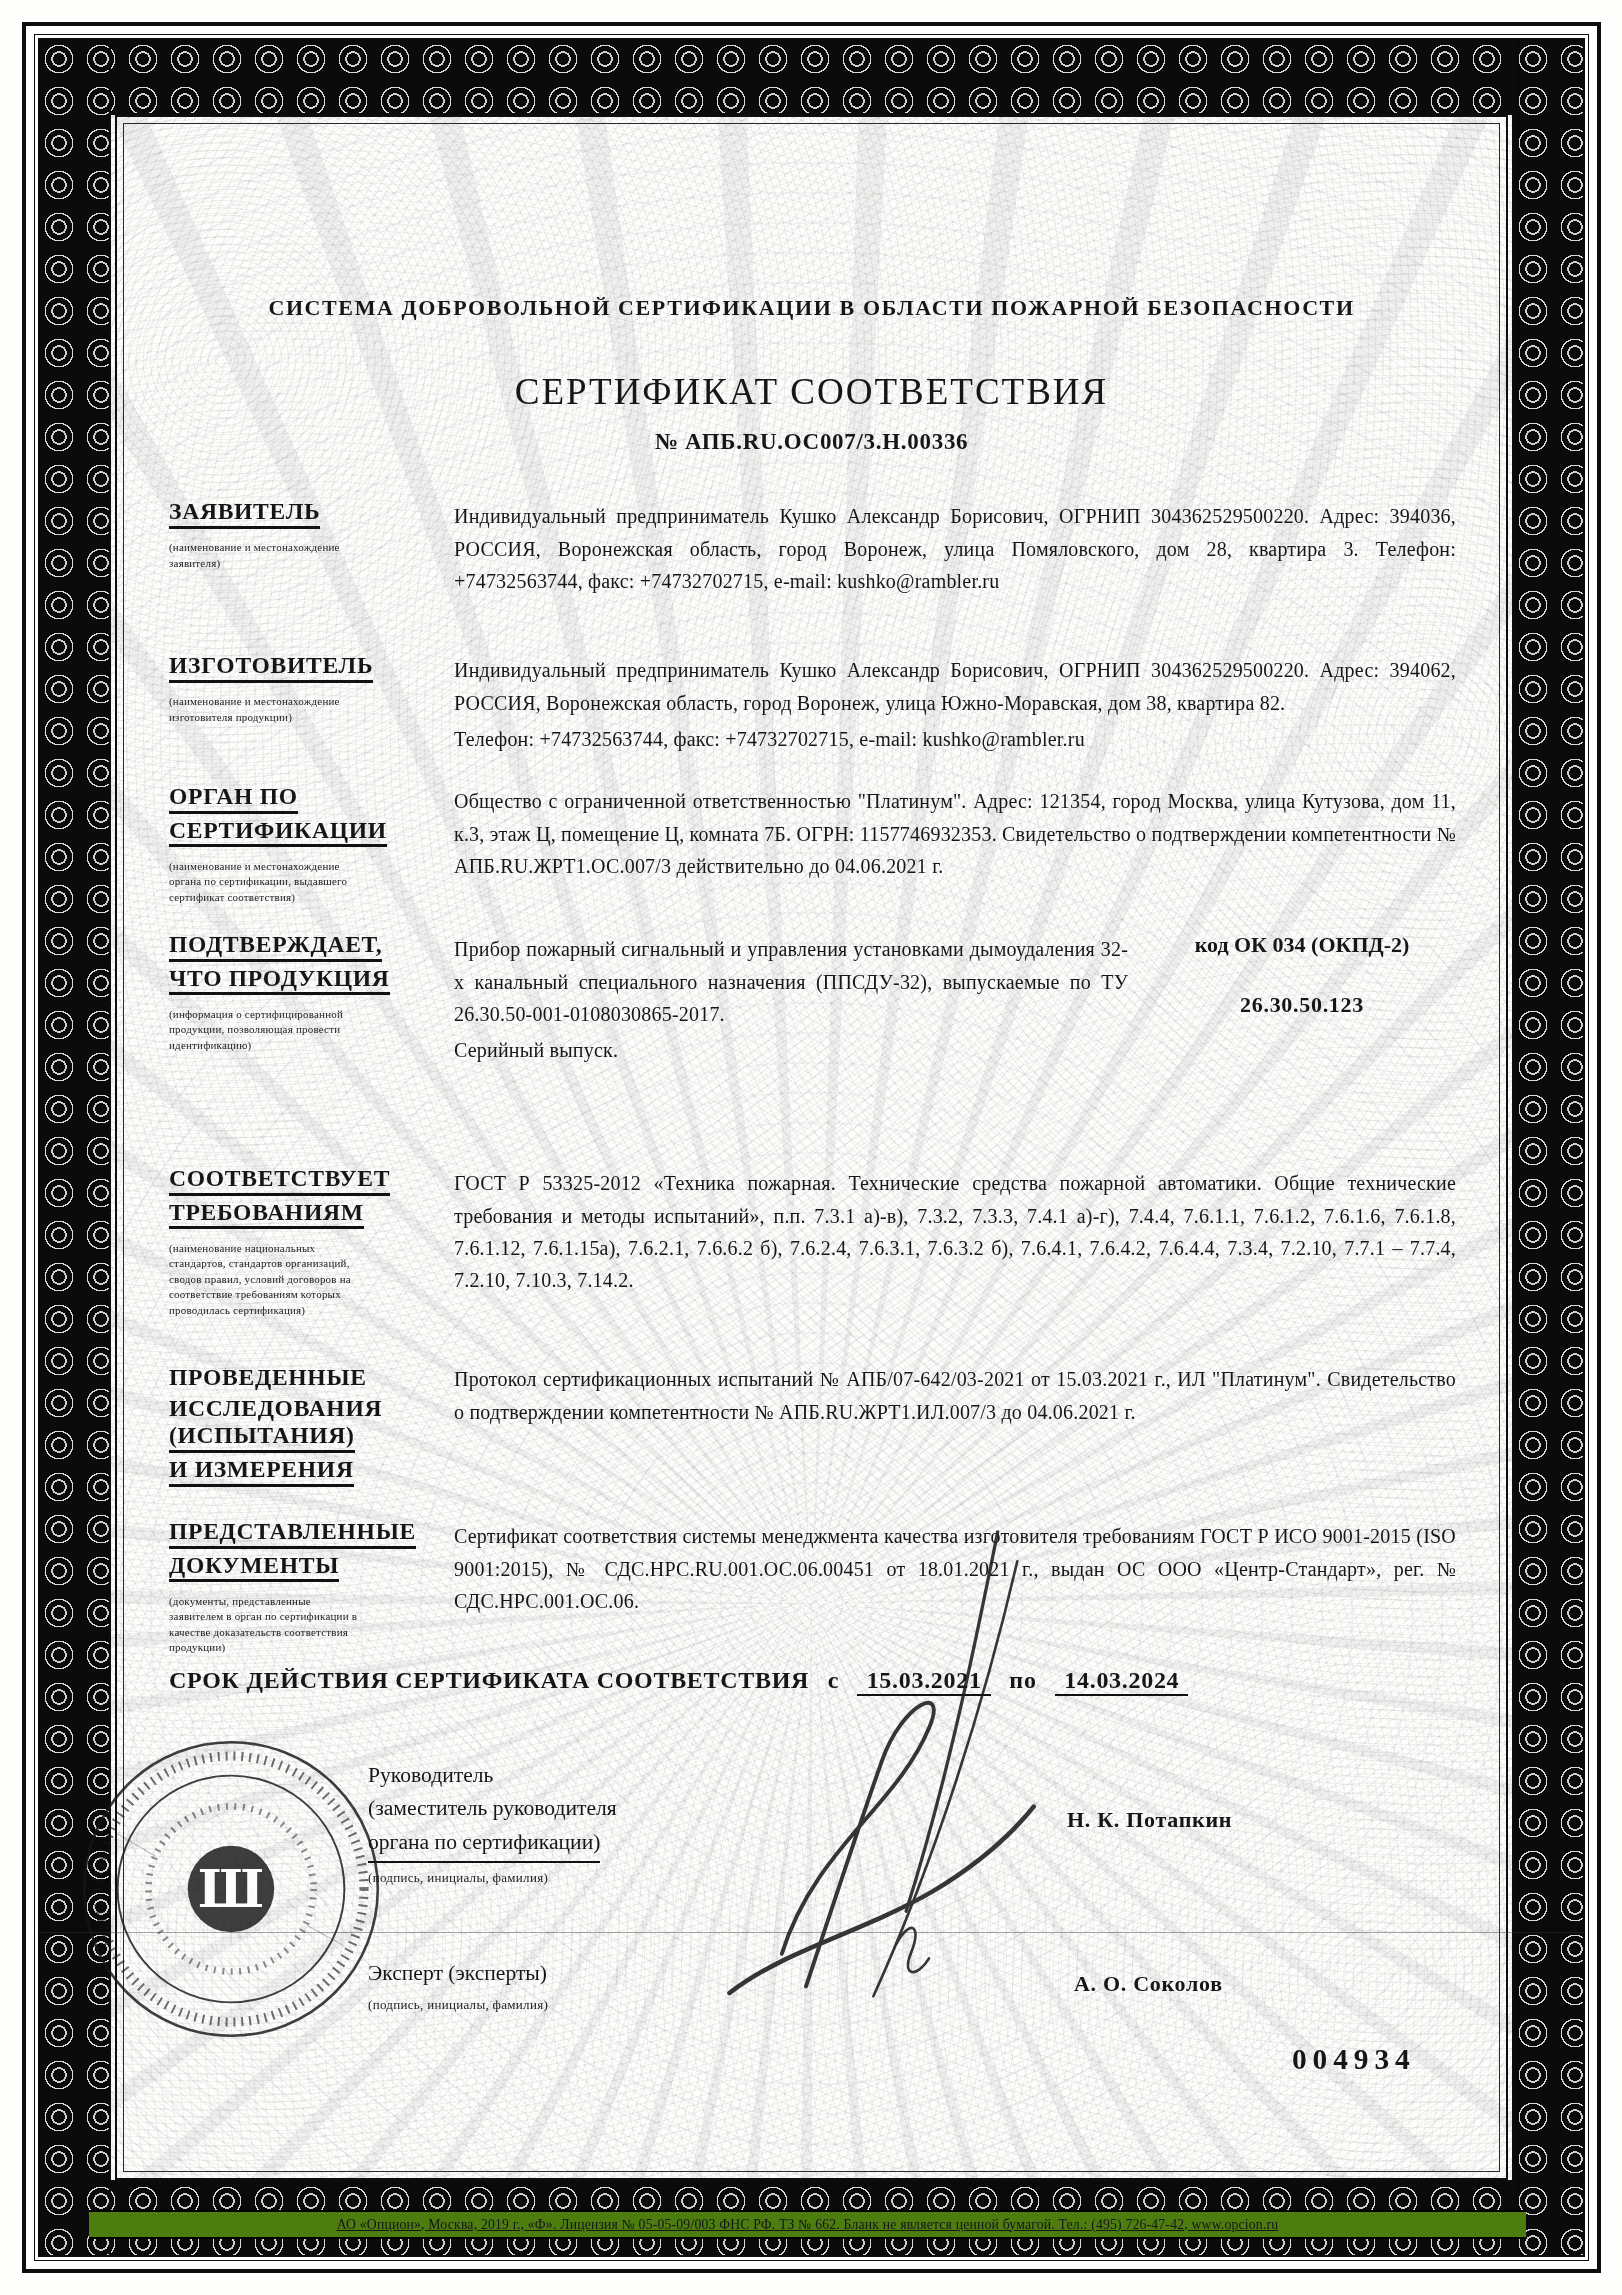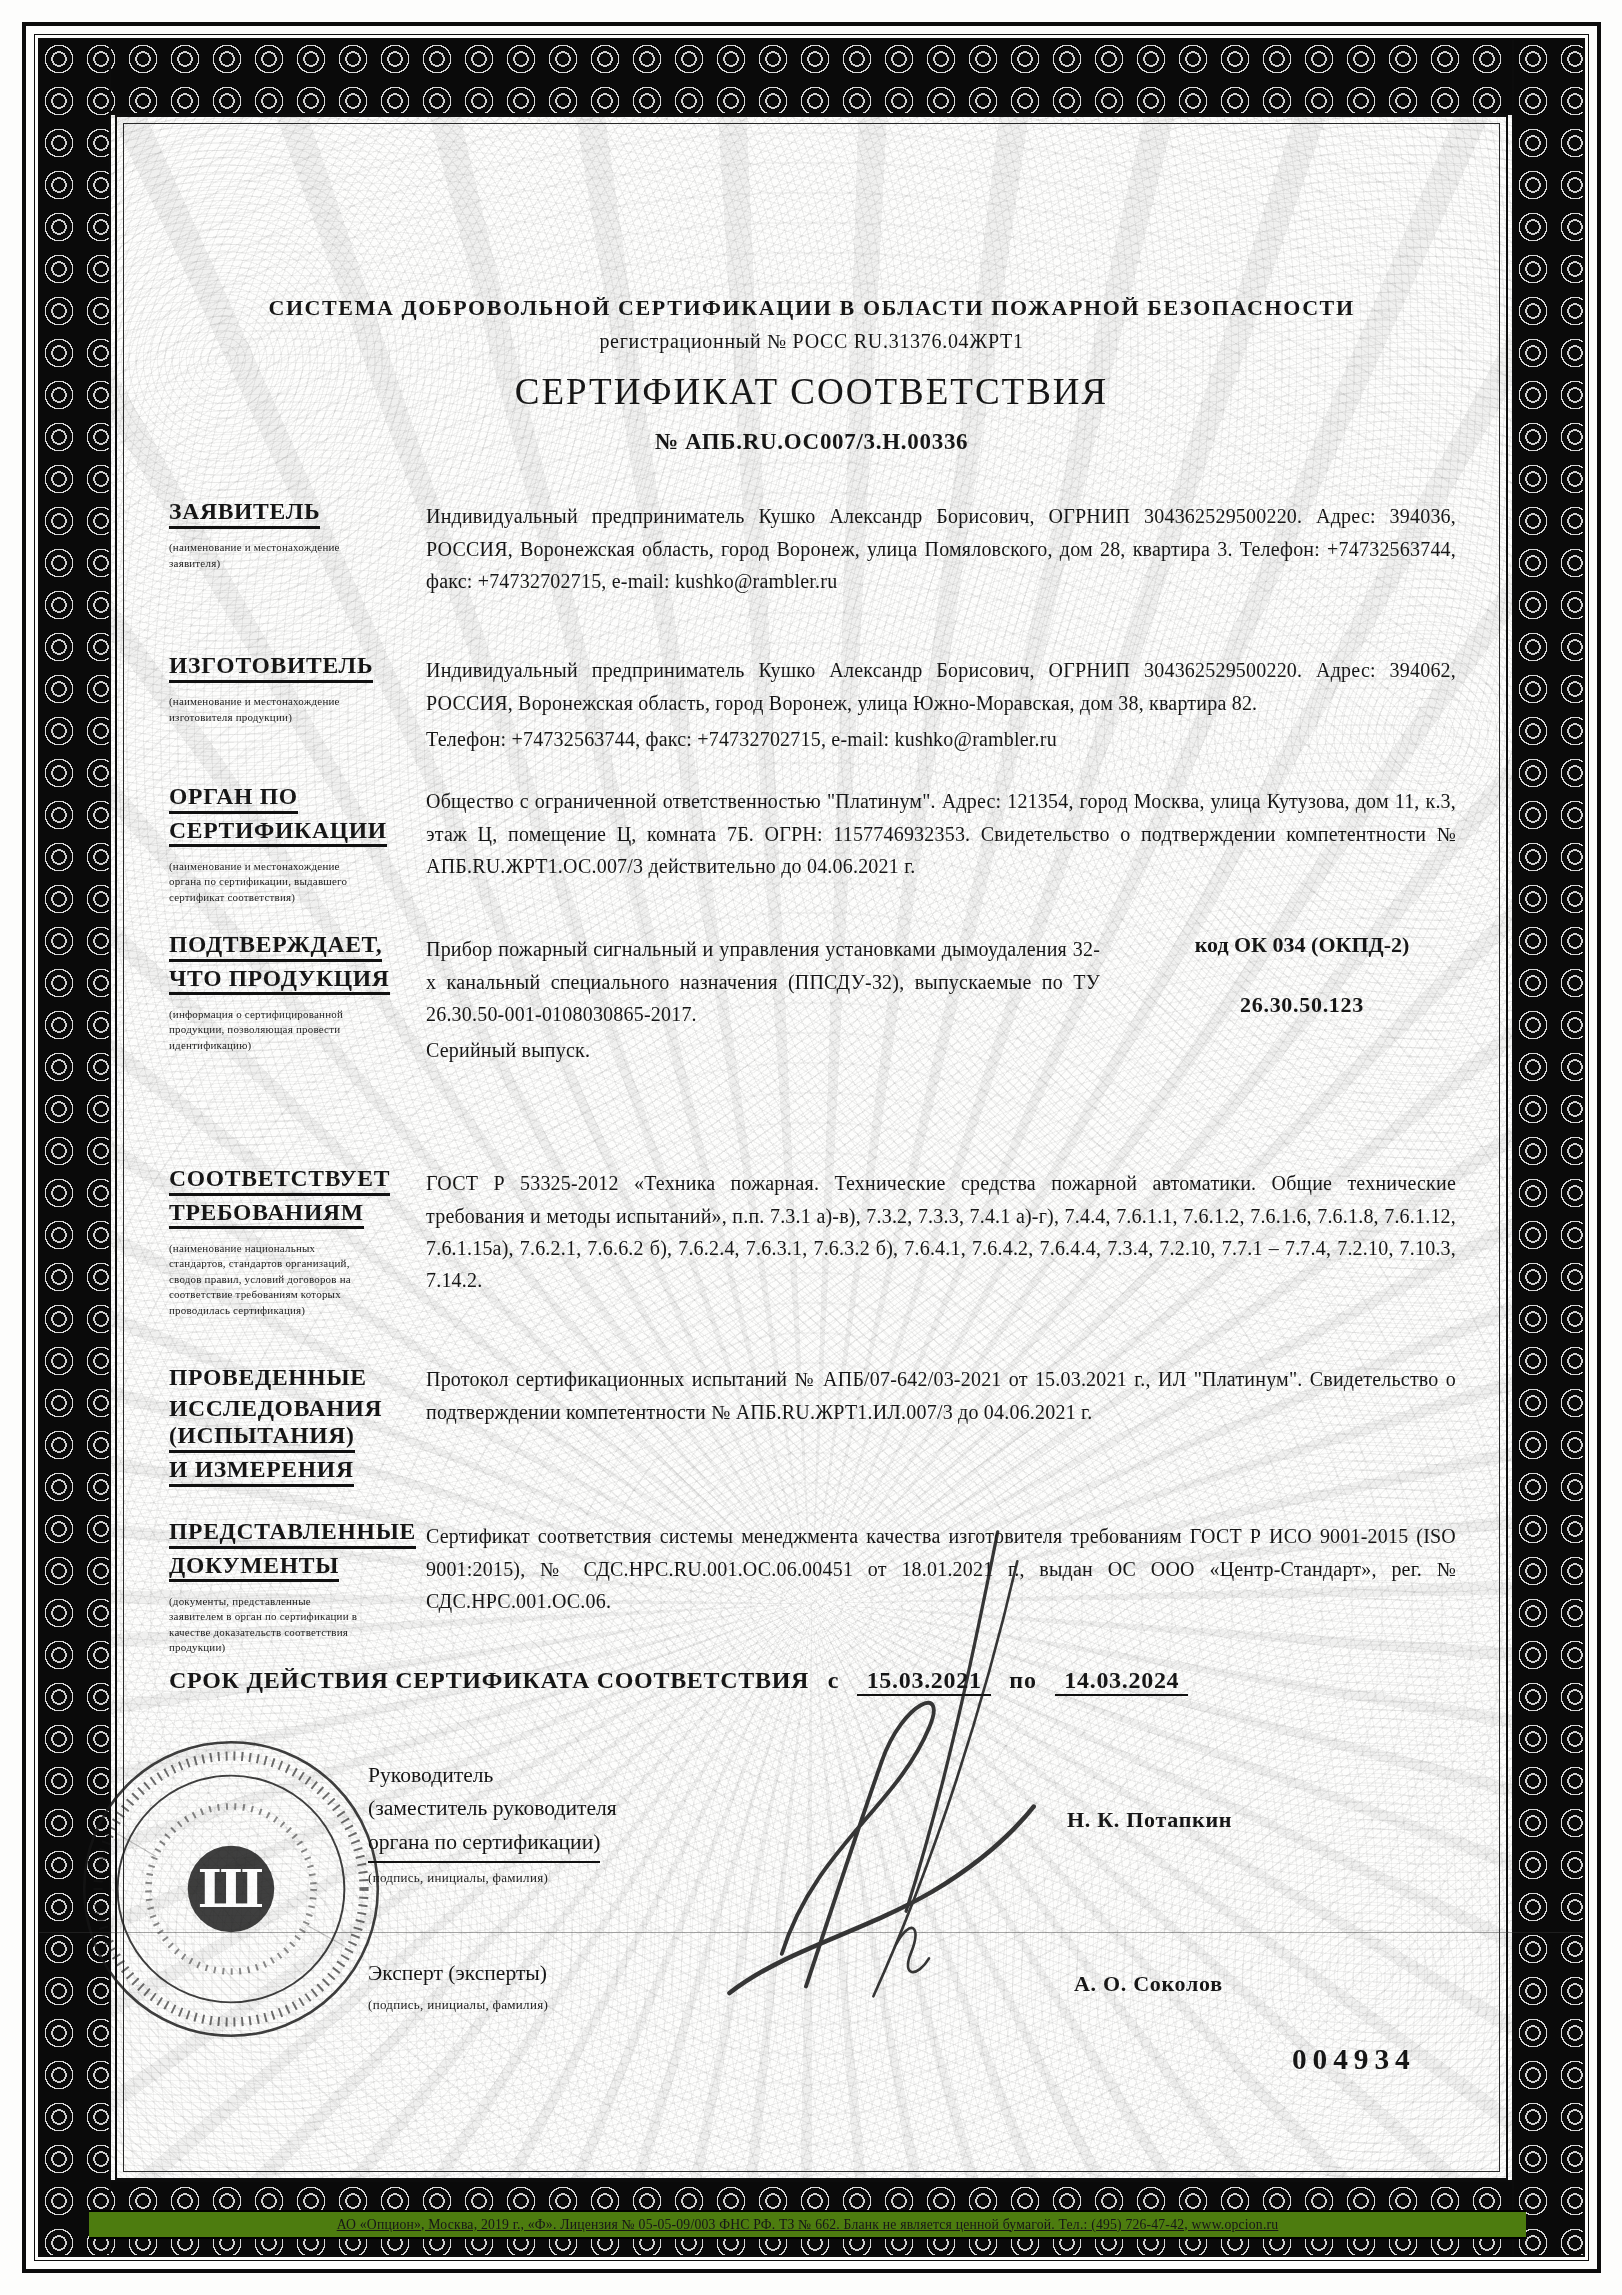--- a/index.html
+++ b/index.html
@@ -48,21 +48,21 @@
   
   .hdr-system{position:absolute;left:170px;right:170px;top:295px;
     text-align:center;font-weight:700;font-size:22px;letter-spacing:1.6px;}
   .hdr-reg{position:absolute;left:170px;right:170px;top:330px;
     text-align:center;font-size:20px;letter-spacing:0.7px;}
   .hdr-title{position:absolute;left:170px;right:170px;top:370px;
     text-align:center;font-weight:400;font-size:37px;letter-spacing:2px;}
   .hdr-number{position:absolute;left:170px;right:170px;top:429px;
     text-align:center;font-weight:700;font-size:23px;letter-spacing:0.7px;}
   
-  .sec{position:absolute;left:169px;right:167px;display:flex;}
+  .sec{position:absolute;left:169px;right:167px;display:flex;gap:28px;}
   .lbl{width:257px;flex:none;}
   .lbl .ln{font-weight:700;font-size:23.6px;line-height:1.3;letter-spacing:0.7px;}
   .lbl .ln.u{text-decoration:none;border-bottom:3.3px solid #111;display:inline-block;line-height:1.1;margin-bottom:3.9px;padding-bottom:0.7px;}
   .sub{font-size:11px;line-height:1.4;color:#222;margin-top:7.9px;width:196px;letter-spacing:0.2px;}
   .bodytxt{flex:1;font-size:20px;line-height:1.62;text-align:justify;letter-spacing:0.2px;padding-top:1.3px;}
   .bodytxt p{margin:0 0 3.9px 0;}
   .code-box{position:absolute;right:0;top:0;width:308px;text-align:center;font-weight:700;font-size:22px;}
   .code-box .cv{margin-top:34px;letter-spacing:0.7px;}
   .sec3-body{flex:none;width:674px;}
   
@@ -98,21 +98,20 @@
   <div class="frame-outer"></div>
   <div class="frame-line2"></div>
   <div class="band top"></div>
   <div class="band bottom"></div>
   <div class="band left"></div>
   <div class="band right"></div>
   <div class="frame-inner"></div>
   <div class="frame-inner2"></div>
 
   <div class="hdr-system">СИСТЕМА ДОБРОВОЛЬНОЙ СЕРТИФИКАЦИИ В ОБЛАСТИ ПОЖАРНОЙ БЕЗОПАСНОСТИ</div>
-  <div class="hdr-reg">регистрационный № РОСС RU.31376.04ЖРТ1</div>
   <div class="hdr-title">СЕРТИФИКАТ СООТВЕТСТВИЯ</div>
   <div class="hdr-number">№ АПБ.RU.ОС007/3.Н.00336</div>
 
   <div class="sec" style="top:499px;">
     <div class="lbl">
       <span class="ln u">ЗАЯВИТЕЛЬ</span>
       <div class="sub">(наименование и местонахождение заявителя)</div>
     </div>
     <div class="bodytxt">
       <p>Индивидуальный предприниматель Кушко Александр Борисович, ОГРНИП 304362529500220. Адрес: 394036, РОССИЯ, Воронежская область, город Воронеж, улица Помяловского, дом 28, квартира 3. Телефон: +74732563744, факс: +74732702715, e-mail: kushko@rambler.ru</p>

